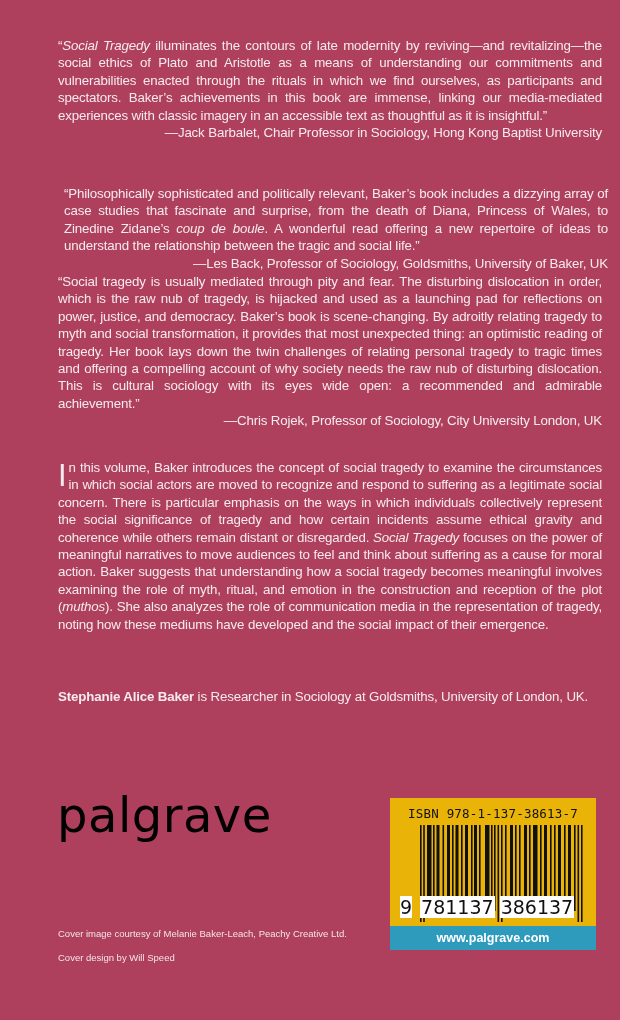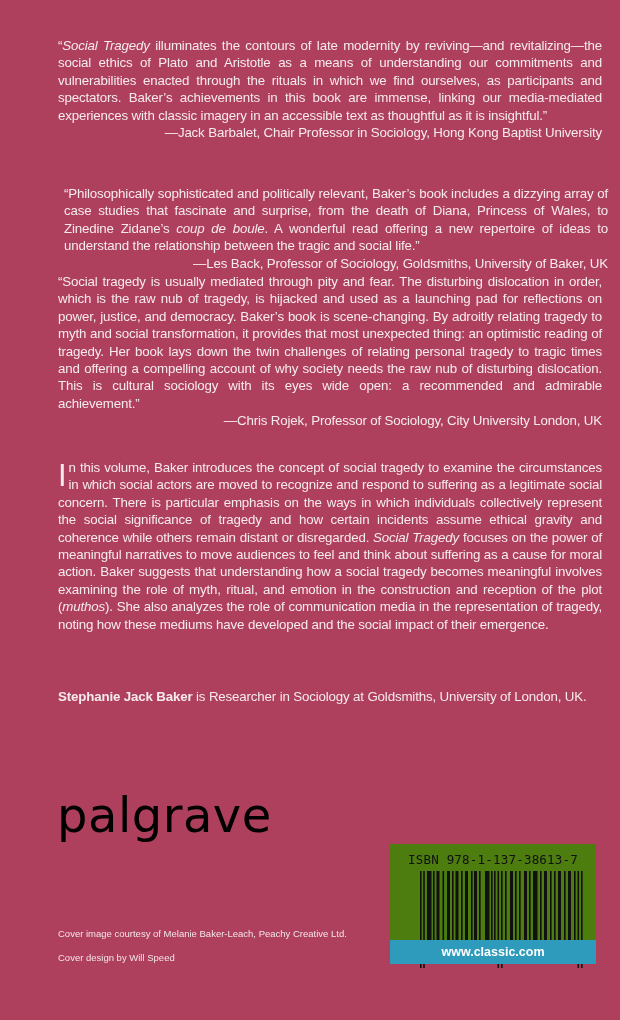--- a/index.html
+++ b/index.html
@@ -50,24 +50,24 @@
       position: absolute;
       left: 58px;
       font-size: 9.5px;
       color: #f3e4e9;
     }
     #credit1 { top: 928px; }
     #credit2 { top: 952px; }
     #barcode-box {
       position: absolute;
       left: 390px;
-      top: 844px;
+      top: 798px;
       width: 206px;
-      height: 120px;
-      background: #4d7c0f;
+      height: 152px;
+      background: #eab308;
     }
     #isbn {
       position: absolute;
       left: 0; right: 0; top: 8px;
       text-align: center;
       font-family: "DejaVu Sans Mono", monospace;
       font-size: 12.5px;
       color: #111;
       letter-spacing: 0.2px;
     }
@@ -119,21 +119,21 @@
 <section id="q3" class="col">
   <p>“Social tragedy is usually mediated through pity and fear. The disturbing dislocation in order, which is the raw nub of tragedy, is hijacked and used as a launching pad for reflections on power, justice, and democracy. Baker’s book is scene-changing. By adroitly relating tragedy to myth and social transformation, it provides that most unexpected thing: an optimistic reading of tragedy. Her book lays down the twin challenges of relating personal tragedy to tragic times and offering a compelling account of why society needs the raw nub of disturbing dislocation. This is cultural sociology with its eyes wide open: a recommended and admirable achievement.”</p>
   <p class="attr">—Chris Rojek, Professor of Sociology, City University London, UK</p>
 </section>
 
 <section id="blurb" class="col">
   <p><span class="dropcap">I</span><span>n this volume, Baker introduces the concept of social tragedy to examine the circumstances in which social actors are moved to recognize and respond to suffering as a legitimate social concern. There is particular emphasis on the ways in which individuals collectively represent the social significance of tragedy and how certain incidents assume ethical gravity and coherence while others remain distant or disregarded. </span><i>Social Tragedy</i><span> focuses on the power of meaningful narratives to move audiences to feel and think about suffering as a cause for moral action. Baker suggests that understanding how a social tragedy becomes meaningful involves examining the role of myth, ritual, and emotion in the construction and reception of the plot (</span><i>muthos</i><span>). She also analyzes the role of communication media in the representation of tragedy, noting how these mediums have developed and the social impact of their emergence.</span></p>
 </section>
 
 <section id="bio" class="col">
-  <p><b>Stephanie Jack Baker</b><span> is Researcher in Sociology at Goldsmiths, University of London, UK.</span></p>
+  <p><b>Stephanie Alice Baker</b><span> is Researcher in Sociology at Goldsmiths, University of London, UK.</span></p>
 </section>
 
 <div id="logo">
   <span class="l1">palgrave</span>
 </div>
 
 <div id="credit1" class="credit">Cover image courtesy of Melanie Baker-Leach, Peachy Creative Ltd.</div>
 <div id="credit2" class="credit">Cover design by Will Speed</div>
 
 <div id="barcode-box">
@@ -176,14 +176,14 @@
       <rect x="154" y="0" width="1.6" height="86"></rect>
       <rect x="157.5" y="0" width="1.6" height="97"></rect>
       <rect x="161" y="0" width="1.6" height="97"></rect>
     </g>
   </svg>
   <div id="digits">
     <span id="d-first">9</span>
     <span id="d-left">781137</span>
     <span id="d-right">386137</span>
   </div>
-  <div id="url-bar">www.classic.com</div>
+  <div id="url-bar">www.palgrave.com</div>
 </div>
 
 </body></html>

